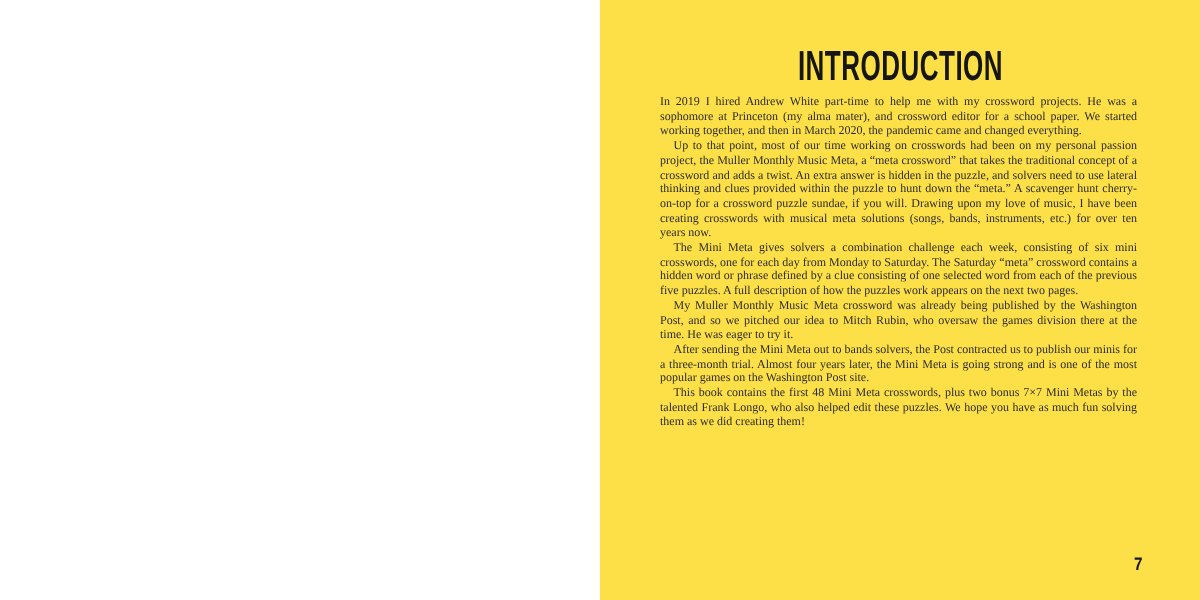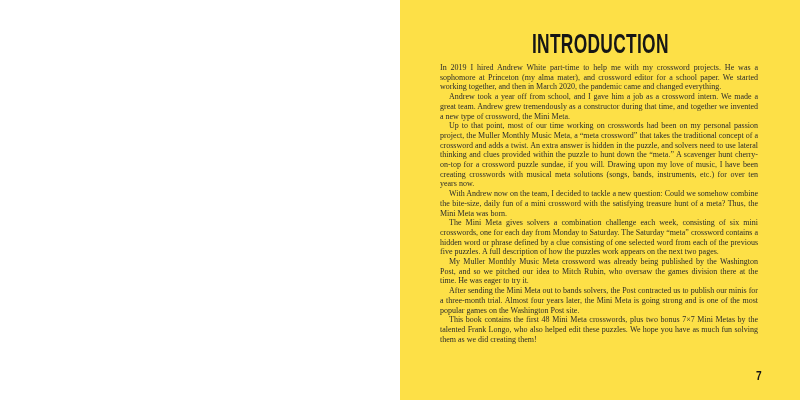--- a/index.html
+++ b/index.html
@@ -86,23 +86,21 @@
 <div class="spread">
   <div class="page-left"></div>
 
   <div class="page-right">
     <h1 class="page-title">
       <span>INTRODUCTION</span>
     </h1>
 
     <div class="body-text">
       <p class="first">In 2019 I hired Andrew White part-time to help me with my crossword projects. He was a sophomore at Princeton (my alma mater), and crossword editor for a school paper. We started working together, and then in March 2020, the pandemic came and changed everything.</p>
-      <p>Andrew took a year off from school, and I gave him a job as a crossword intern. We made a great team. Andrew grew tremendously as a constructor during that time, and together we invented a new type of crossword, the Mini Meta.</p>
       <p>Up to that point, most of our time working on crosswords had been on my personal passion project, the Muller Monthly Music Meta, a “meta crossword” that takes the traditional concept of a crossword and adds a twist. An extra answer is hidden in the puzzle, and solvers need to use lateral thinking and clues provided within the puzzle to hunt down the “meta.” A scavenger hunt cherry-on-top for a crossword puzzle sundae, if you will. Drawing upon my love of music, I have been creating crosswords with musical meta solutions (songs, bands, instruments, etc.) for over ten years now.</p>
-      <p>With Andrew now on the team, I decided to tackle a new question: Could we somehow combine the bite-size, daily fun of a mini crossword with the satisfying treasure hunt of a meta? Thus, the Mini Meta was born.</p>
       <p>The Mini Meta gives solvers a combination challenge each week, consisting of six mini crosswords, one for each day from Monday to Saturday. The Saturday “meta” crossword contains a hidden word or phrase defined by a clue consisting of one selected word from each of the previous five puzzles. A full description of how the puzzles work appears on the next two pages.</p>
       <p>My Muller Monthly Music Meta crossword was already being published by the Washington Post, and so we pitched our idea to Mitch Rubin, who oversaw the games division there at the time. He was eager to try it.</p>
       <p>After sending the Mini Meta out to bands solvers, the Post contracted us to publish our minis for a three-month trial. Almost four years later, the Mini Meta is going strong and is one of the most popular games on the Washington Post site.</p>
       <p>This book contains the first 48 Mini Meta crosswords, plus two bonus 7×7 Mini Metas by the talented Frank Longo, who also helped edit these puzzles. We hope you have as much fun solving them as we did creating them!</p>
     </div>
 
 
     <div class="page-number">7</div>
   </div>
 </div>

